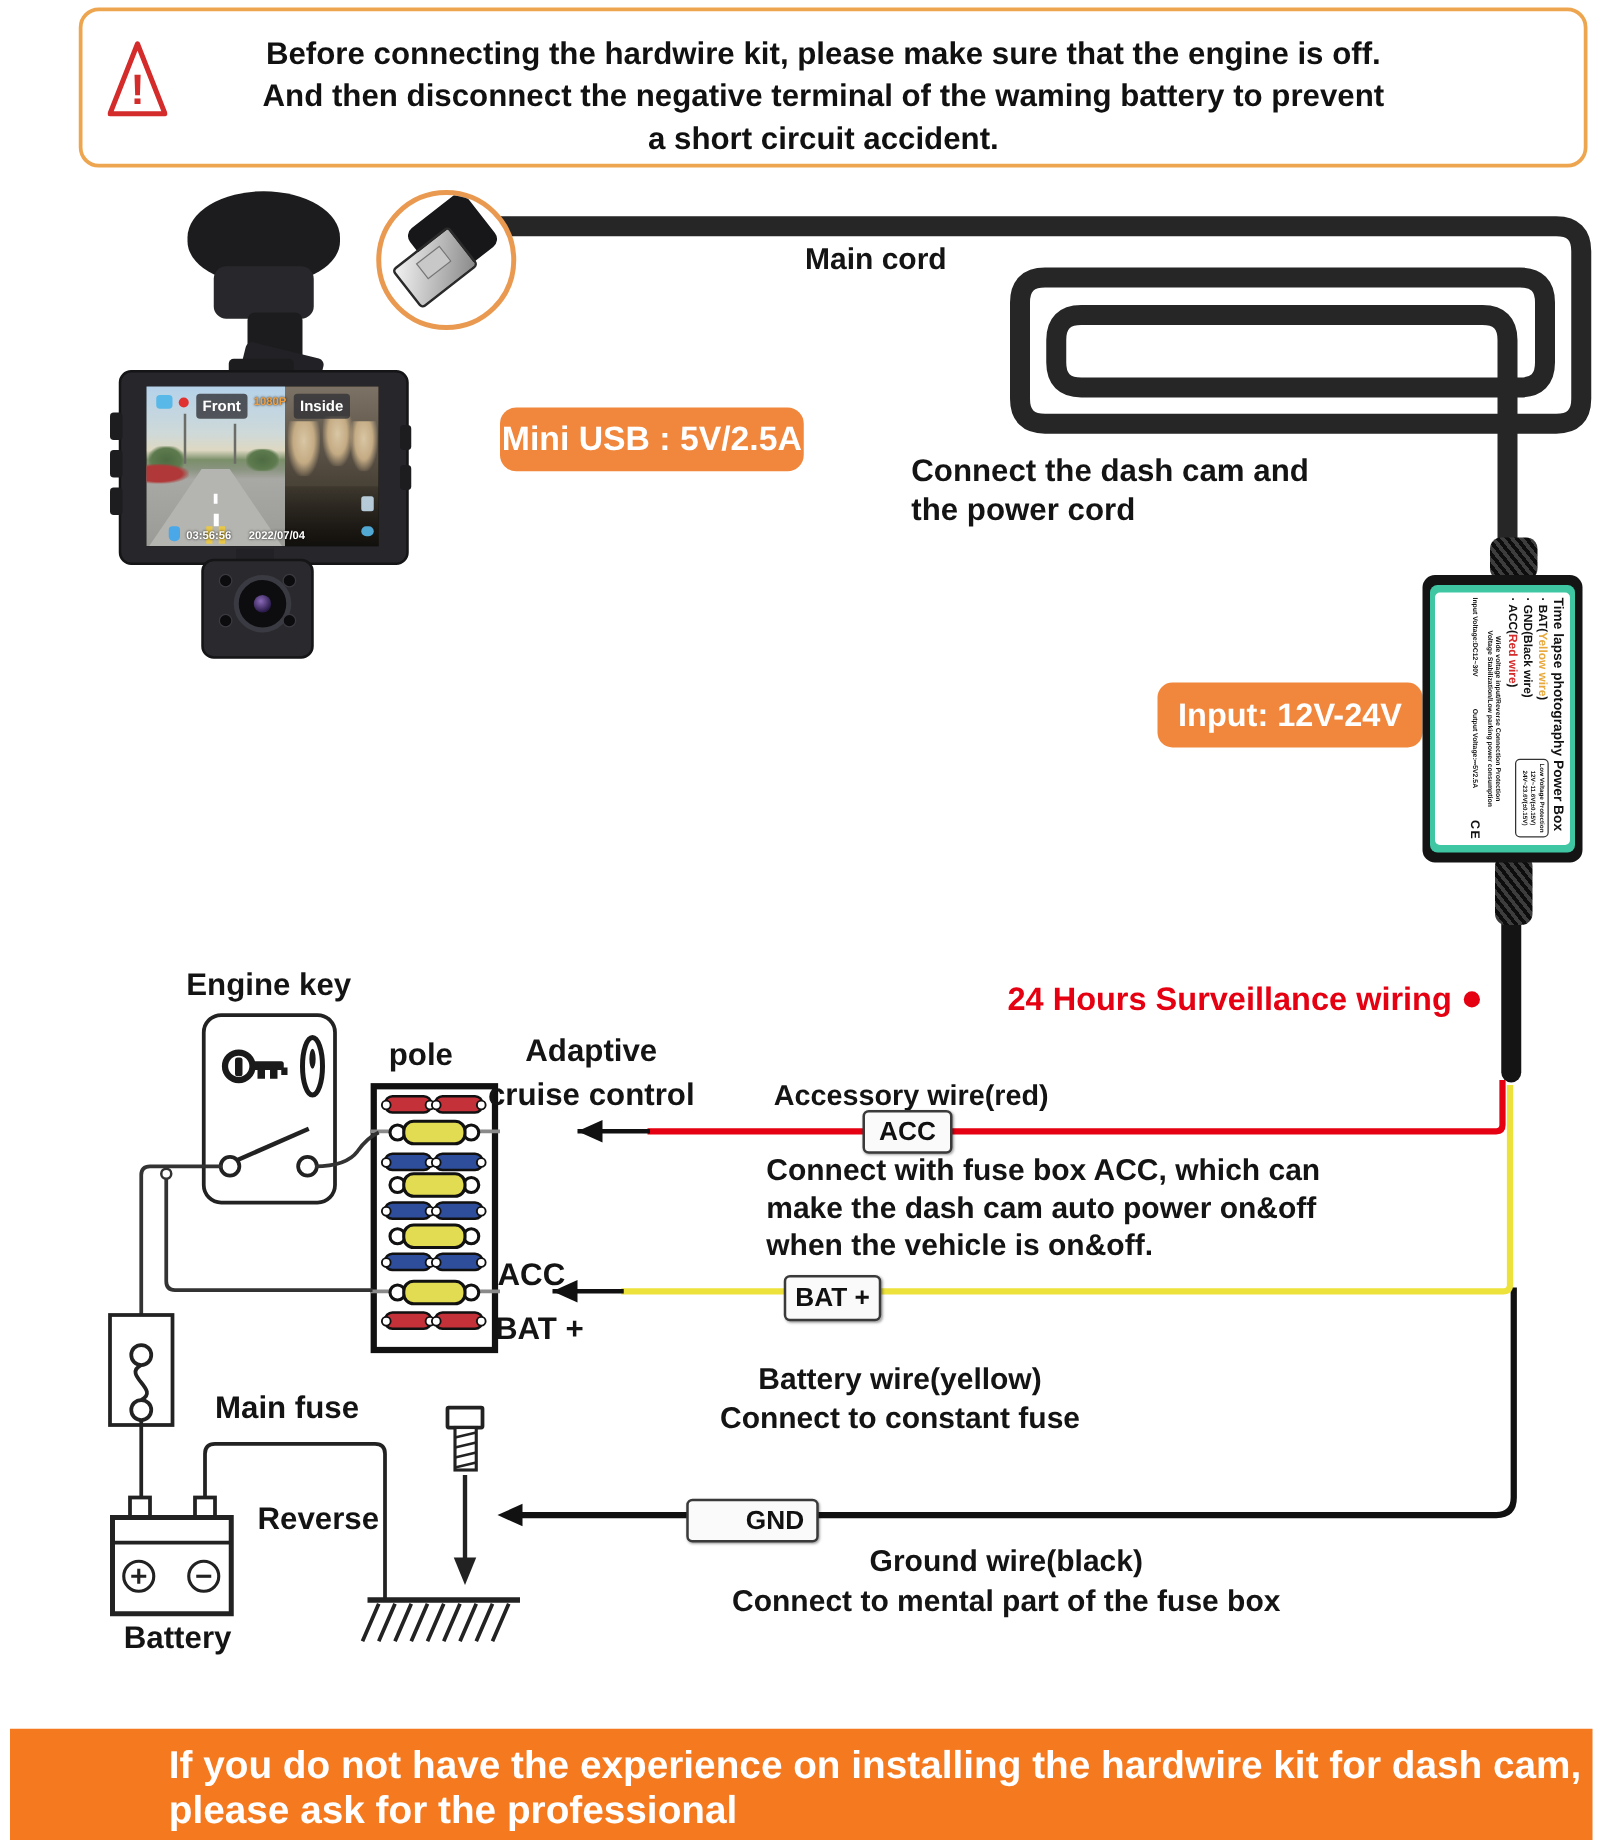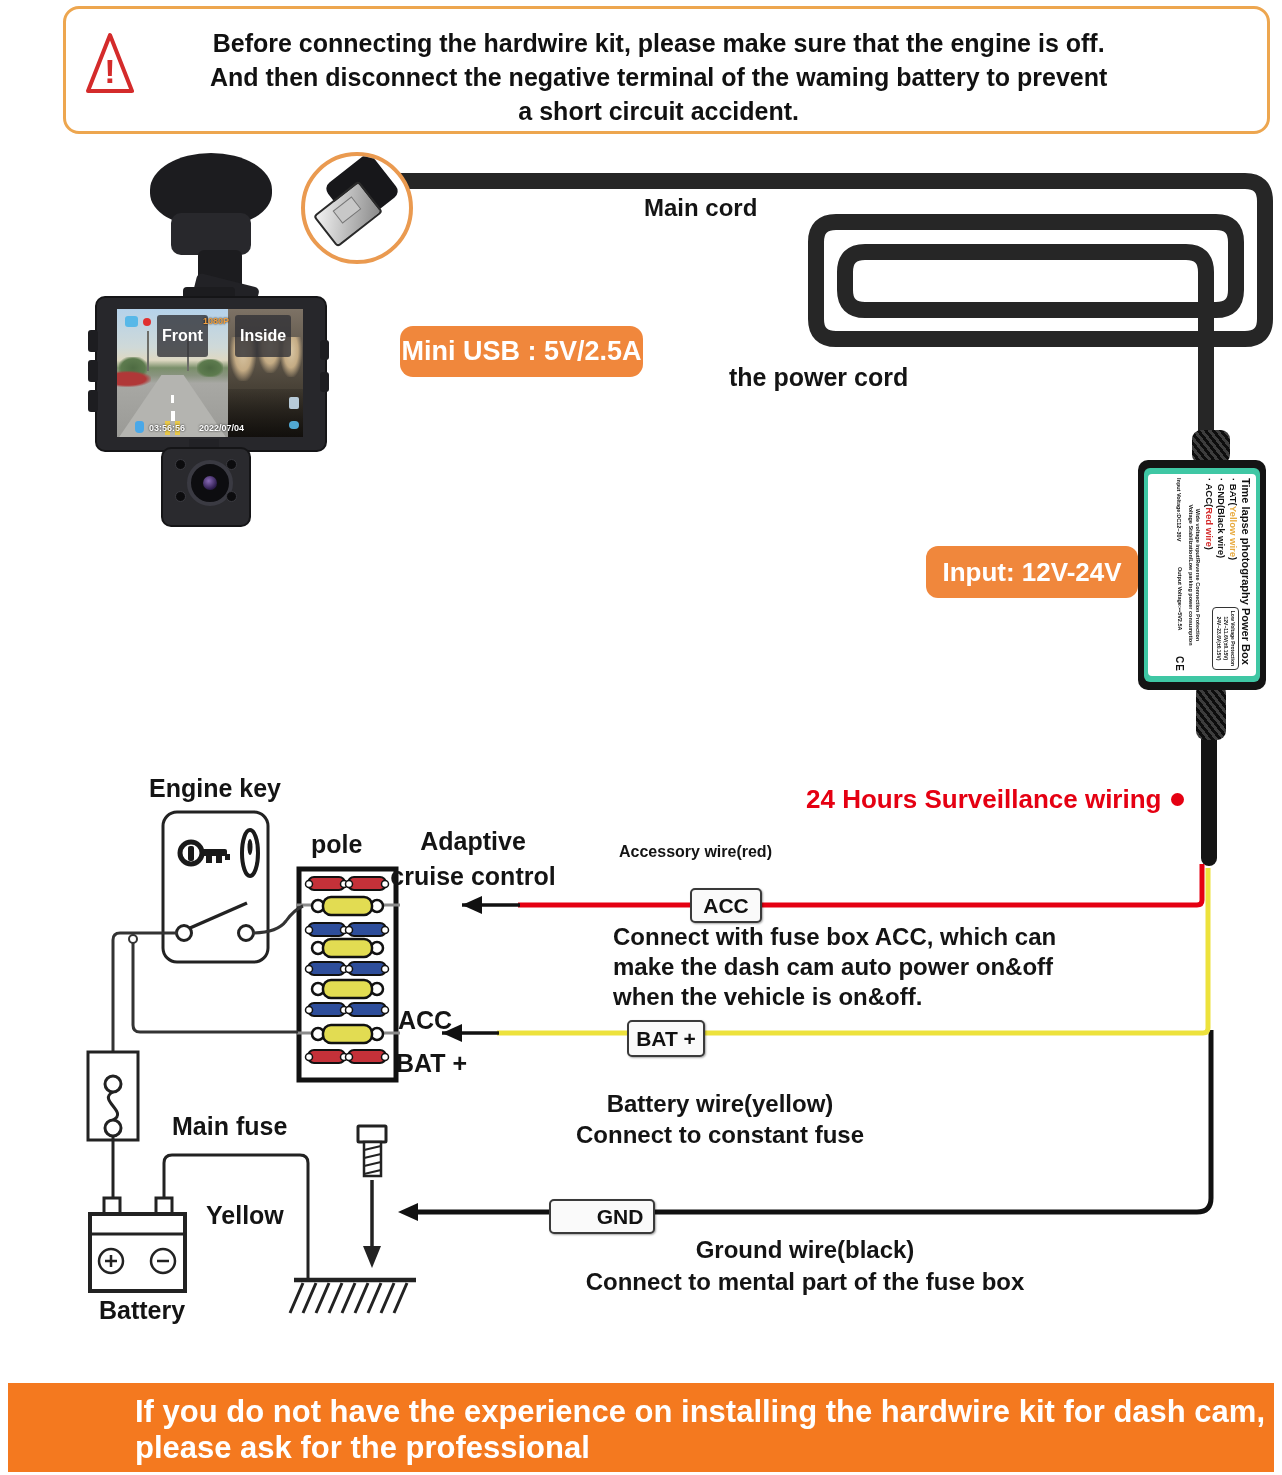--- a/index.html
+++ b/index.html
@@ -25,22 +25,22 @@
   .cam-body{left:95px;top:296px;width:228px;height:152px;background:#27272b;border:2px solid #151517;border-radius:10px;}
   .cam-screen{left:117px;top:309px;width:186px;height:128px;background:#000;overflow:hidden;}
   .scr-front{left:0;top:0;width:111px;height:128px;
      background:linear-gradient(180deg,#b5d2ea 0%,#cfd9d8 30%,#ded8c2 40%,#7a8f6a 46%,#8a9480 52%,#a8a8a4 58%,#9a9a96 100%);}
   .scr-road{left:0;top:66px;width:111px;height:62px;background:#b4b4b0;
      clip-path:polygon(40% 0%,60% 0%,98% 100%,2% 100%);}
   .scr-flowers{left:0;top:62px;width:34px;height:16px;background:radial-gradient(ellipse at 30% 50%,#b03838 0%,#b03838 55%,transparent 75%);}
   .scr-tree{background:radial-gradient(ellipse at 50% 50%,#4e6b42 0%,#5d7b4e 60%,transparent 80%);}
   .scr-inside{left:111px;top:0;width:75px;height:128px;background:linear-gradient(180deg,#7d7265,#4a4338 60%,#332e26);}
   .scr-person{background:radial-gradient(ellipse at 50% 35%,#d9c6a4 0%,#c4ab84 45%,transparent 75%);}
-  .scr-chip{background:rgba(50,50,55,.8);color:#fff;font-size:16px;font-weight:700;border-radius:3px;
-            padding:15px 5px;line-height:12px;}
+  .scr-chip{background:rgba(50,50,55,.8);color:#fff;font-size:12px;font-weight:700;border-radius:3px;
+            padding:4px 5px;line-height:12px;}
   .scr-small{font-size:9px;font-weight:700;color:#fff;text-shadow:0 0 2px #000;}
   
   .usbcirc{left:301px;top:152px;width:104px;height:104px;border:4px solid #EA9A50;border-radius:50%;background:#fff;overflow:hidden;}
   
   .pbox-outer{left:1138px;top:460px;width:128px;height:230px;background:#141414;border-radius:10px;}
   .pbox-teal{left:1144px;top:468px;width:116px;height:214px;background:#3FC7A4;border-radius:6px;}
   .pbox-label{left:1148px;top:474px;width:108px;height:202px;background:#fff;border-radius:4px;}
   .pbox-rot{left:1254px;top:476px;width:198px;height:100px;transform:rotate(90deg);transform-origin:0 0;
             padding:2px 2px;box-sizing:border-box;color:#111;}
   .pbox-title{font-size:11px;font-weight:700;letter-spacing:0px;white-space:nowrap;}
@@ -290,20 +290,21 @@
     <div class="abs" style="left:28px;top:8px;width:58px;height:52px;background:#17171a;border-radius:8px;transform:rotate(-38deg);"></div>
     <div class="abs" style="left:14px;top:38px;width:54px;height:36px;background:linear-gradient(135deg,#f2f2f2,#8a8a8a);border-radius:4px;transform:rotate(-38deg);border:2px solid #2a2a2a;"></div>
     <div class="abs" style="left:30px;top:46px;width:22px;height:14px;background:#c8c8c8;border:1px solid #777;transform:rotate(-38deg);"></div>
   </div>
 
   <div class="abs lbl" style="left:644px;top:194px;font-size:24px;">Main cord</div>
 
   <div class="abs badge" style="left:352px;top:326px;width:243px;height:51px;line-height:51px;font-size:27px;">Mini USB : 5V/2.5A</div>
 
   <div class="abs lbl" style="left:729px;top:362px;font-size:25px;line-height:31px;">
+    <div>Connect the dash cam and</div>
     <div>the power cord</div>
   </div>
 
   <div class="abs badge" style="left:878px;top:546px;width:212px;height:52px;line-height:52px;font-size:26px;border-radius:12px;">Input: 12V-24V</div>
 
   <div class="abs braid" style="left:1192px;top:430px;width:38px;height:34px;"></div>
   <div class="abs braid" style="left:1196px;top:684px;width:30px;height:56px;"></div>
   <div class="abs pbox-outer"></div>
   <div class="abs pbox-teal"></div>
   <div class="abs pbox-label"></div>
@@ -335,42 +336,42 @@
   </div>
 
   <div class="abs lbl" style="left:149px;top:774px;font-size:25px;">Engine key</div>
   <div class="abs lbl" style="left:311px;top:830px;font-size:25px;">pole</div>
 
   <div class="abs lbl ctr" style="left:378px;top:824px;width:190px;font-size:25px;line-height:35px;">
     <div>Adaptive</div>
     <div>cruise control</div>
   </div>
 
-  <div class="abs lbl" style="left:619px;top:843px;font-size:16px;">Accessory wire(red)</div>
+  <div class="abs lbl" style="left:619px;top:863px;font-size:23px;">Accessory wire(red)</div>
 
   <div class="abs chip" style="left:690px;top:888px;width:68px;height:31px;">ACC</div>
 
   <div class="abs desc" style="left:613px;top:922px;">
     <div>Connect with fuse box ACC, which can</div>
     <div>make the dash cam auto power on&amp;off</div>
     <div>when the vehicle is on&amp;off.</div>
   </div>
 
   <div class="abs lbl" style="left:398px;top:1006px;font-size:25px;">ACC</div>
   <div class="abs lbl" style="left:396px;top:1049px;font-size:25px;">BAT +</div>
 
   <div class="abs chip" style="left:627px;top:1020px;width:74px;height:33px;">BAT +</div>
 
   <div class="abs desc ctr" style="left:520px;top:1088px;width:400px;line-height:31px;">
     <div>Battery wire(yellow)</div>
     <div>Connect to constant fuse</div>
   </div>
 
   <div class="abs lbl" style="left:172px;top:1112px;font-size:25px;">Main fuse</div>
-  <div class="abs lbl" style="left:206px;top:1201px;font-size:25px;">Yellow</div>
+  <div class="abs lbl" style="left:206px;top:1201px;font-size:25px;">Reverse</div>
   <div class="abs lbl" style="left:99px;top:1296px;font-size:25px;">Battery</div>
 
   <div class="abs chip" style="left:549px;top:1199px;width:66px;height:31px;padding-left:36px;">GND</div>
 
   <div class="abs desc ctr" style="left:565px;top:1234px;width:480px;line-height:32px;">
     <div>Ground wire(black)</div>
     <div>Connect to mental part of the fuse box</div>
   </div>
 
   <div class="abs footer">

